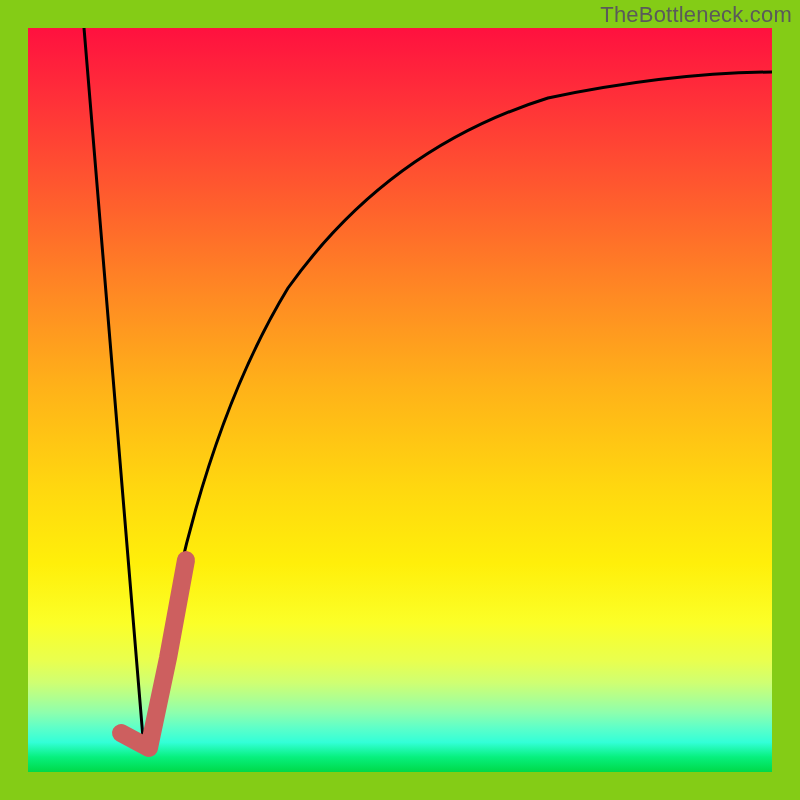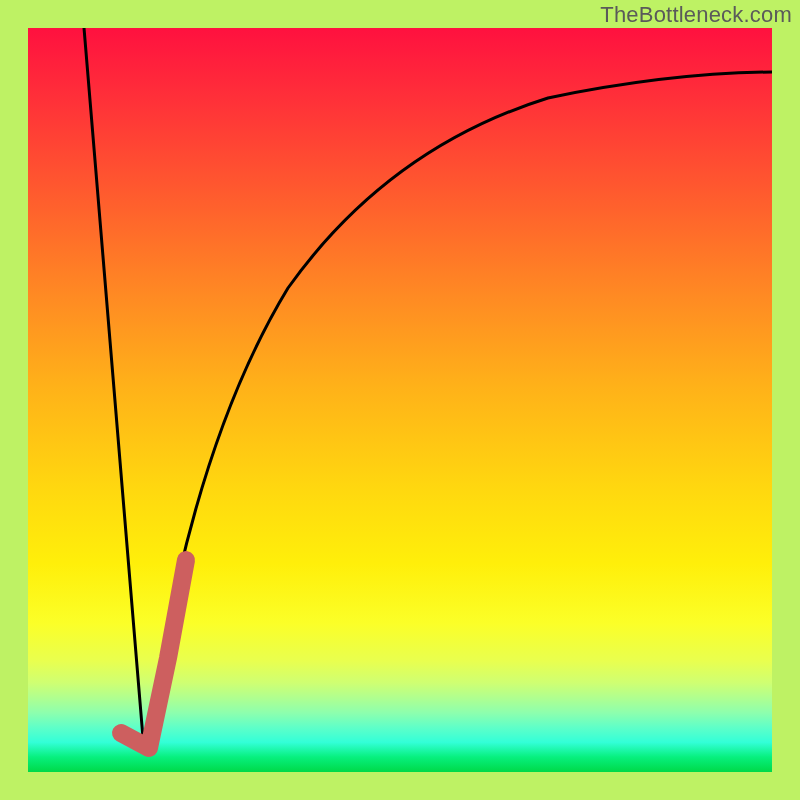--- a/index.html
+++ b/index.html
@@ -10,21 +10,21 @@
     background: #000;
     overflow: hidden;
     font-family: Arial, Helvetica, sans-serif;
   }
   .frame {
     position: absolute;
     left: 0;
     top: 0;
     width: 800px;
     height: 800px;
-    background: #bef264;
+    background: #84cc16;
   }
   .plot-area {
     position: absolute;
     left: 28px;
     top: 28px;
     width: 744px;
     height: 744px;
     overflow: hidden;
   }
   .gradient-bg {

